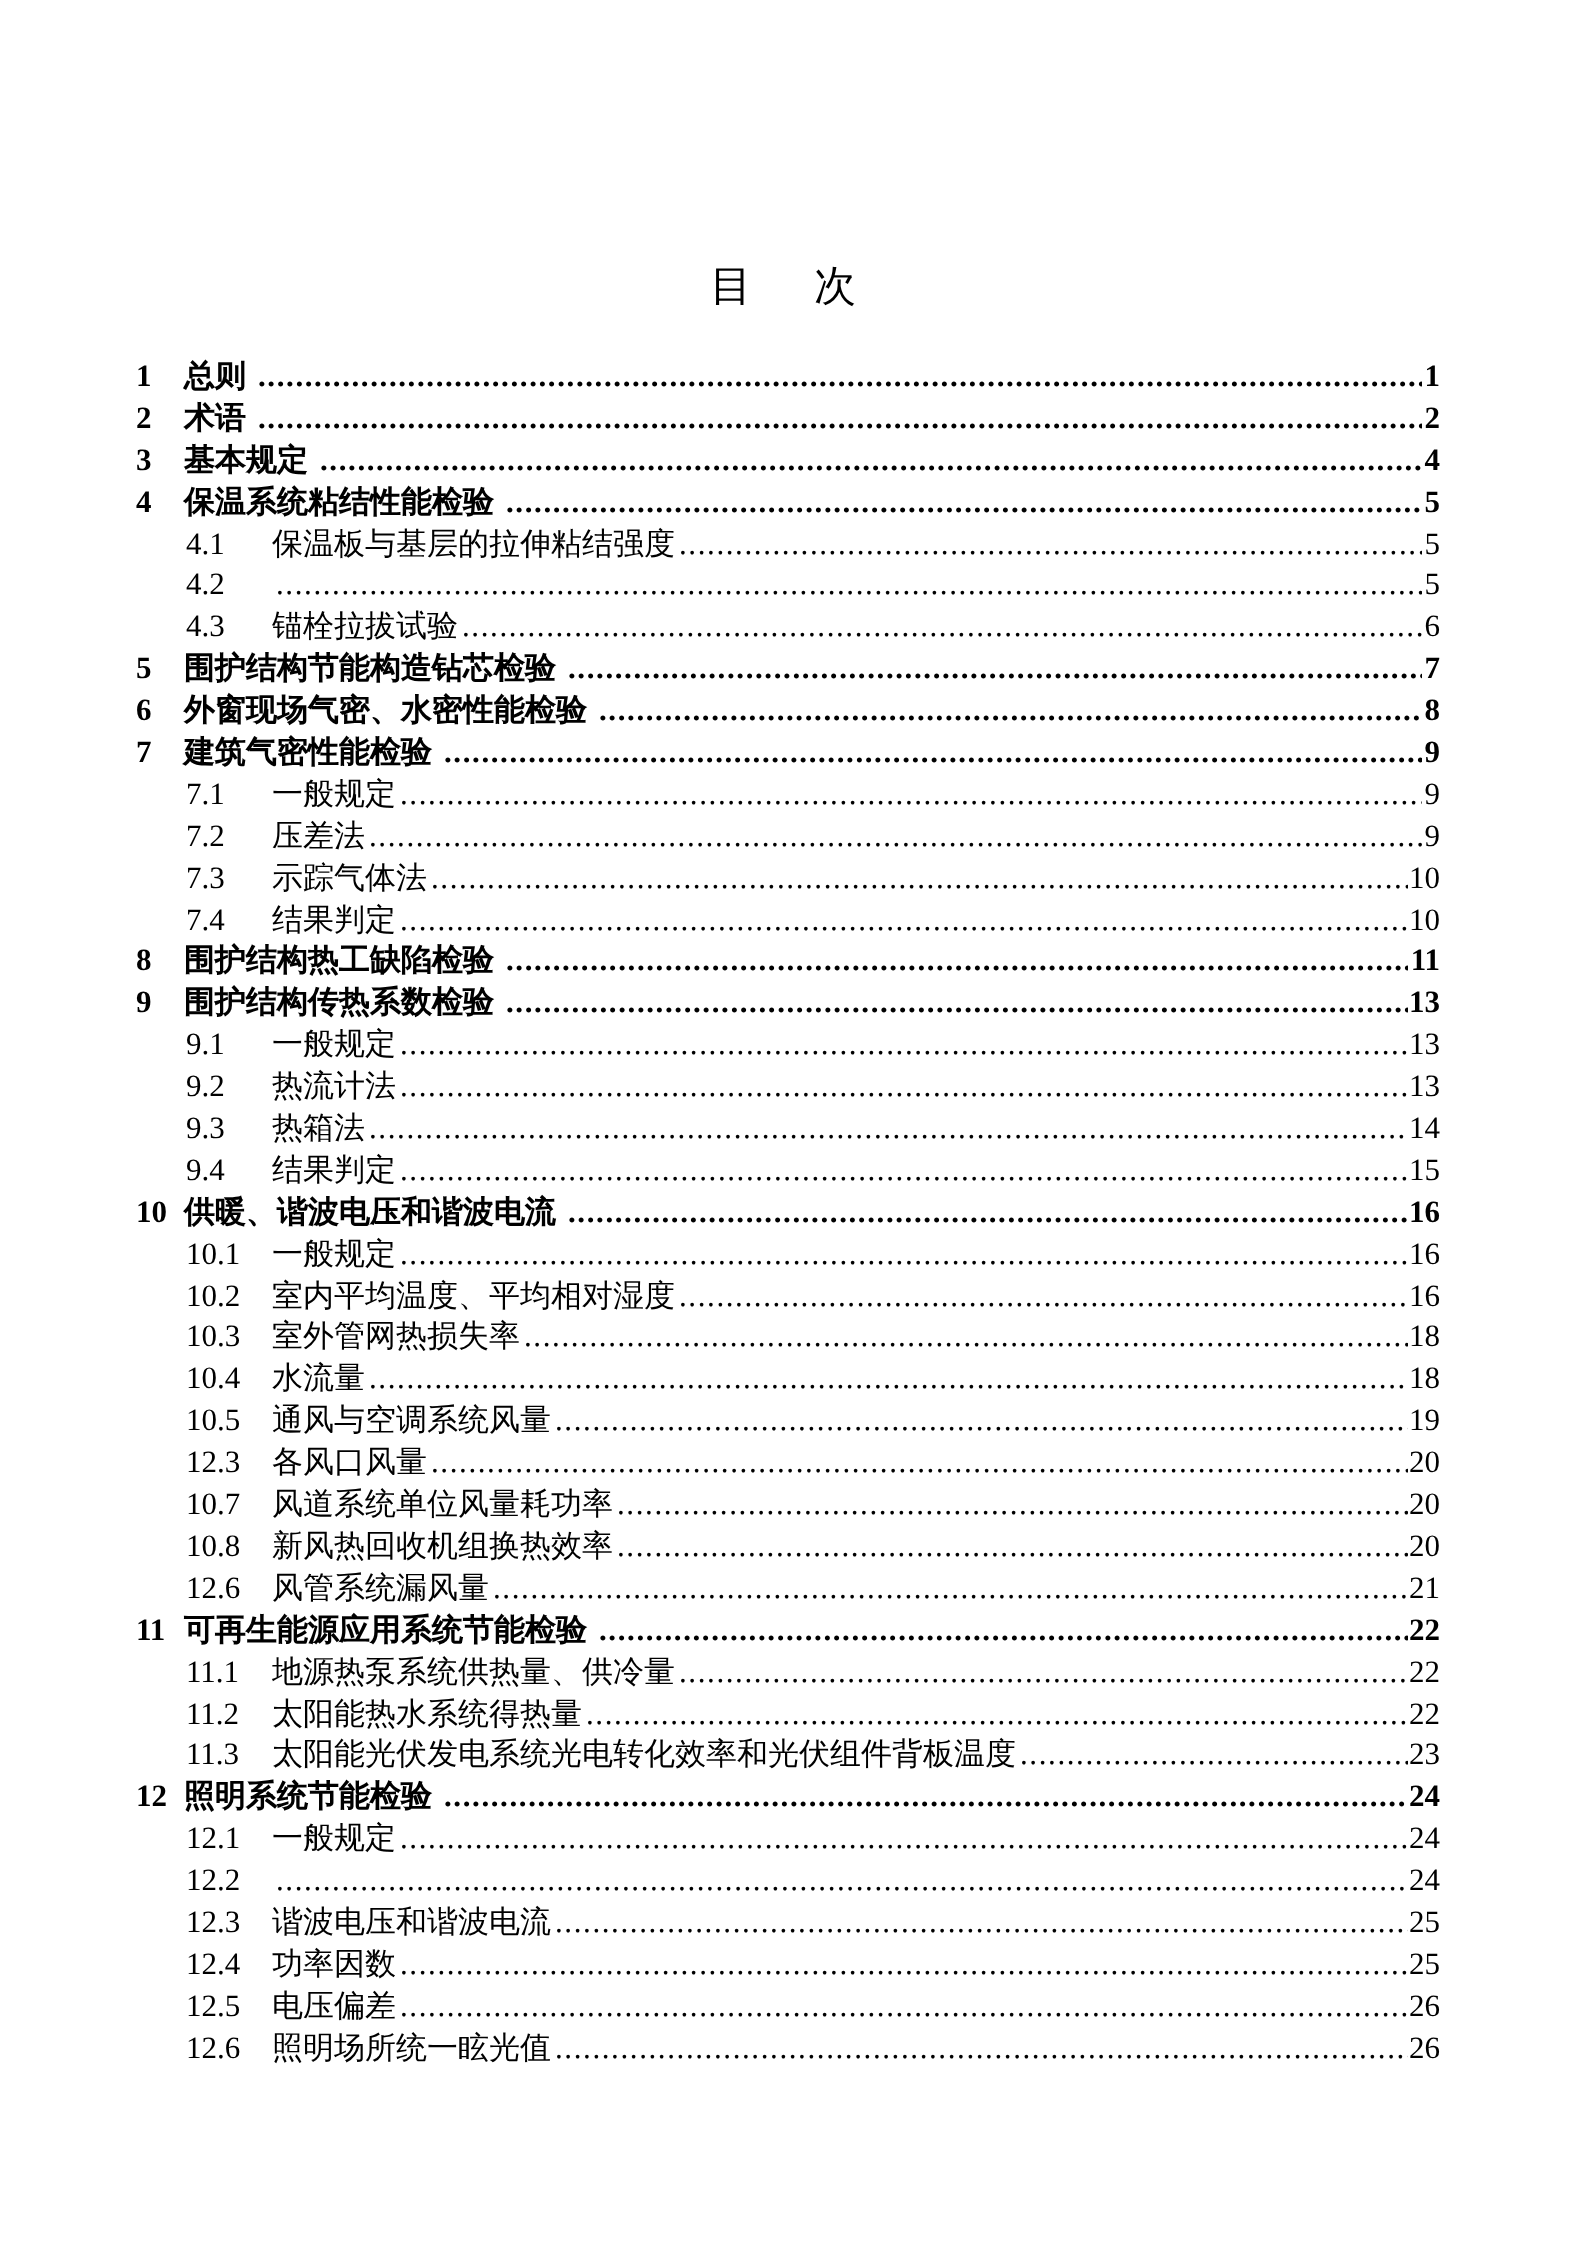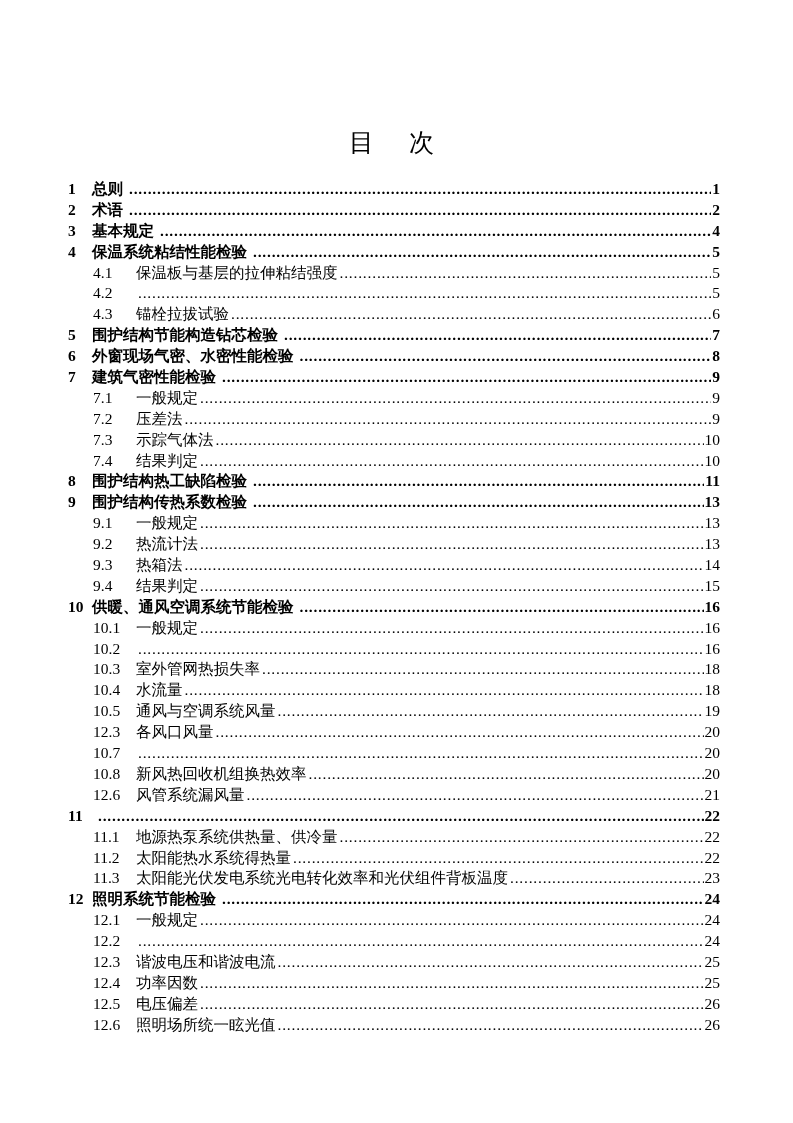--- a/index.html
+++ b/index.html
@@ -14,21 +14,21 @@
     margin: 0 auto;
     background: #ffffff;
     box-sizing: border-box;
     padding: 130px 73px 0 68px;
     font-family: "Liberation Serif", "DejaVu Serif", serif;
     color: #000000;
     overflow: hidden;
   }
   .doc-title {
     margin: 0 0 23px 0;
-    font-size: 25px;
+    font-size: 21px;
     line-height: 26px;
     font-weight: 400;
     text-align: center;
     letter-spacing: 5px;
     white-space: nowrap;
   }
   .toc { width: 100%; }
   .row {
     display: flex;
     align-items: baseline;
@@ -180,32 +180,33 @@
         <span class="pg">14</span>
       </div>
       <div class="row lv2">
         <span class="num">9.4</span>
         <span class="ttl">结果判定</span>
         <span class="leader"></span>
         <span class="pg">15</span>
       </div>
       <div class="row lv1">
         <span class="num">10</span>
-        <span class="ttl">供暖、通风空调系统节能检验</span>
+        <span class="ttl">供暖、谐波电压和谐波电流</span>
         <span class="leader"></span>
         <span class="pg">16</span>
       </div>
       <div class="row lv2">
         <span class="num">10.1</span>
         <span class="ttl">一般规定</span>
         <span class="leader"></span>
         <span class="pg">16</span>
       </div>
       <div class="row lv2">
         <span class="num">10.2</span>
+        <span class="ttl">室内平均温度、平均相对湿度</span>
         <span class="leader"></span>
         <span class="pg">16</span>
       </div>
       <div class="row lv2">
         <span class="num">10.3</span>
         <span class="ttl">室外管网热损失率</span>
         <span class="leader"></span>
         <span class="pg">18</span>
       </div>
       <div class="row lv2">
@@ -221,37 +222,39 @@
         <span class="pg">19</span>
       </div>
       <div class="row lv2">
         <span class="num">12.3</span>
         <span class="ttl">各风口风量</span>
         <span class="leader"></span>
         <span class="pg">20</span>
       </div>
       <div class="row lv2">
         <span class="num">10.7</span>
+        <span class="ttl">风道系统单位风量耗功率</span>
         <span class="leader"></span>
         <span class="pg">20</span>
       </div>
       <div class="row lv2">
         <span class="num">10.8</span>
         <span class="ttl">新风热回收机组换热效率</span>
         <span class="leader"></span>
         <span class="pg">20</span>
       </div>
       <div class="row lv2">
         <span class="num">12.6</span>
         <span class="ttl">风管系统漏风量</span>
         <span class="leader"></span>
         <span class="pg">21</span>
       </div>
       <div class="row lv1">
         <span class="num">11</span>
+        <span class="ttl">可再生能源应用系统节能检验</span>
         <span class="leader"></span>
         <span class="pg">22</span>
       </div>
       <div class="row lv2">
         <span class="num">11.1</span>
         <span class="ttl">地源热泵系统供热量、供冷量</span>
         <span class="leader"></span>
         <span class="pg">22</span>
       </div>
       <div class="row lv2">

